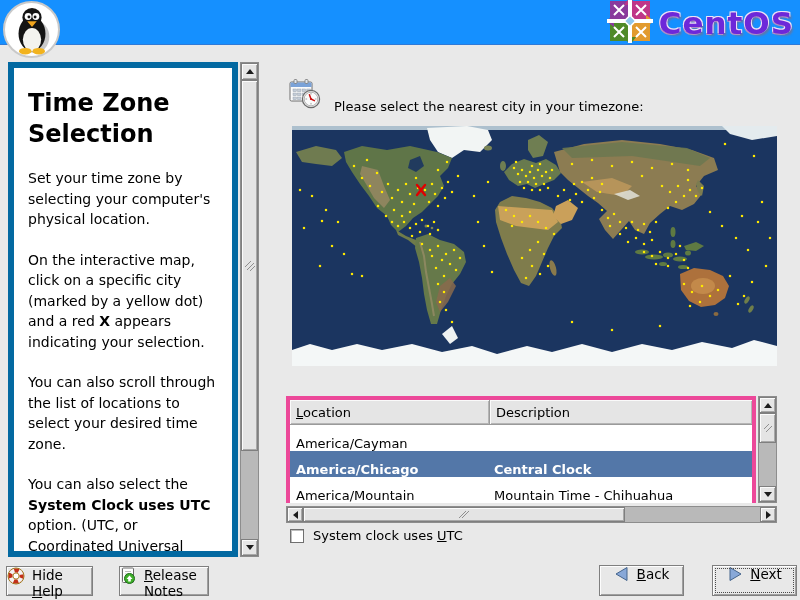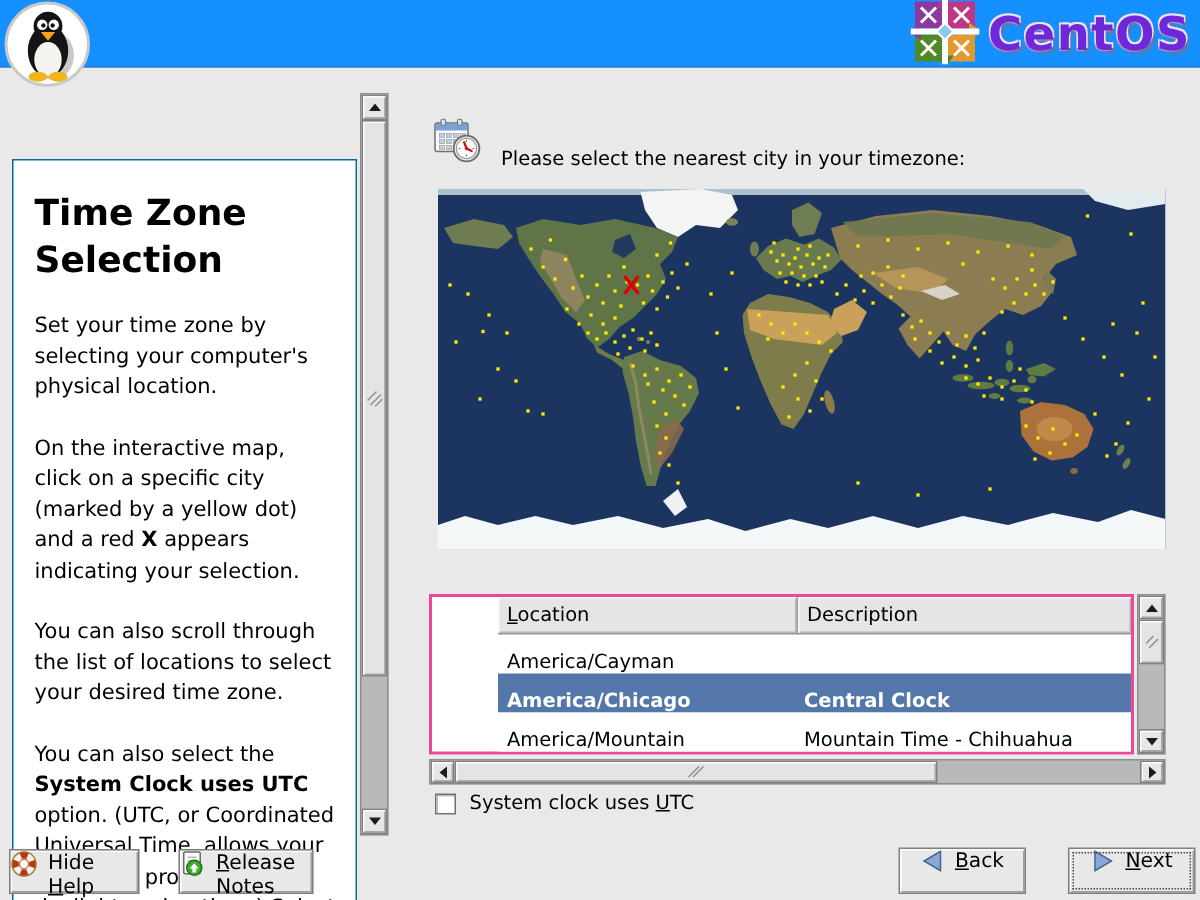--- a/index.html
+++ b/index.html
@@ -14,21 +14,21 @@
   .topbar{position:absolute;left:0;top:0;width:800px;height:45px;background:#1590ff;border-bottom:1px solid #2f7ad8;}
   .tux-badge{position:absolute;left:3px;top:1px;width:57px;height:57px;border-radius:50%;
     background:#fff;border:2px solid #c9c9c9;z-index:5;display:flex;align-items:center;justify-content:center;}
   .brand{position:absolute;right:6px;top:0;height:45px;display:flex;align-items:center;gap:6px;}
   .brand-text{
     font-size:31px;font-weight:bold;letter-spacing:1px;color:#6d28d9;
     text-shadow:-1px -1px 0 #efe2f6, 1px -1px 0 #efe2f6, -1px 1px 0 #b090c4, 2px 2px 2px #5a7ab0;
   }
   
   .help-panel{position:absolute;left:8px;top:62px;width:230px;height:495px;background:#fff;
-    border:1px solid #0369a1;padding:20px 12px 0 14px;overflow:hidden;margin-top:44px;}
+    border:6px solid #0369a1;padding:20px 12px 0 14px;overflow:hidden;}
   .help-title{font-size:24px;font-weight:bold;line-height:31px;margin:0 0 18px 0;}
   .help-p{font-size:14px;line-height:20.5px;margin:0 0 20px 0;}
   .help-p b{font-weight:bold;}
   
   .sb{position:absolute;background:#e6e6e6;}
   .sb-v{width:19px;}
   .sb-h{height:17px;}
   .sb-btn{position:absolute;width:17px;height:17px;background:#e6e6e6;border:1px solid #7f7f7f;
     box-shadow:inset 1px 1px 0 #fbfbfb, inset -1px -1px 0 #a8a8a8;
     display:flex;align-items:center;justify-content:center;}
@@ -38,21 +38,21 @@
   .tri-right{width:0;height:0;border-top:4px solid transparent;border-bottom:4px solid transparent;border-left:5px solid #1c1c1c;}
   .sb-trough{position:absolute;background:#b9b9b9;border:1px solid #8d8d8d;}
   .sb-thumb{position:absolute;background:#e4e4e4;border:1px solid #7f7f7f;
     box-shadow:inset 1px 1px 0 #fbfbfb, inset -1px -1px 0 #a8a8a8;
     display:flex;align-items:center;justify-content:center;}
   
   .prompt-row{position:absolute;left:288px;top:78px;display:flex;align-items:flex-end;gap:12px;}
   .prompt-text{font-size:13px;}
   .map{position:absolute;left:292px;top:126px;width:485px;height:240px;}
   
-  .tz-table{position:absolute;left:286px;top:396px;width:470px;height:107px;background:#fff;border:2px solid #ec4899;padding-left:44px;}
+  .tz-table{position:absolute;left:286px;top:396px;width:470px;height:107px;background:#fff;border:4px solid #ec4899;}
   .tz-head{display:flex;height:25px;}
   .th{background:#e5e5e5;border-right:1px solid #9a9a9a;border-bottom:1px solid #9a9a9a;
     box-shadow:inset 1px 1px 0 #fafafa, inset -1px -1px 0 #b5b5b5;
     font-size:13px;display:flex;align-items:center;padding-left:6px;}
   .th-loc{width:200px;}
   .th-desc{flex:1;border-right:none;}
   .tr{display:flex;height:26px;font-size:13px;align-items:flex-end;background:#fff;}
   .tr .td-loc{width:200px;padding-left:6px;}
   .tr .td-desc{flex:1;padding-left:4px;}
   .tr.selected{background:#5377a8;color:#fff;font-weight:bold;}

